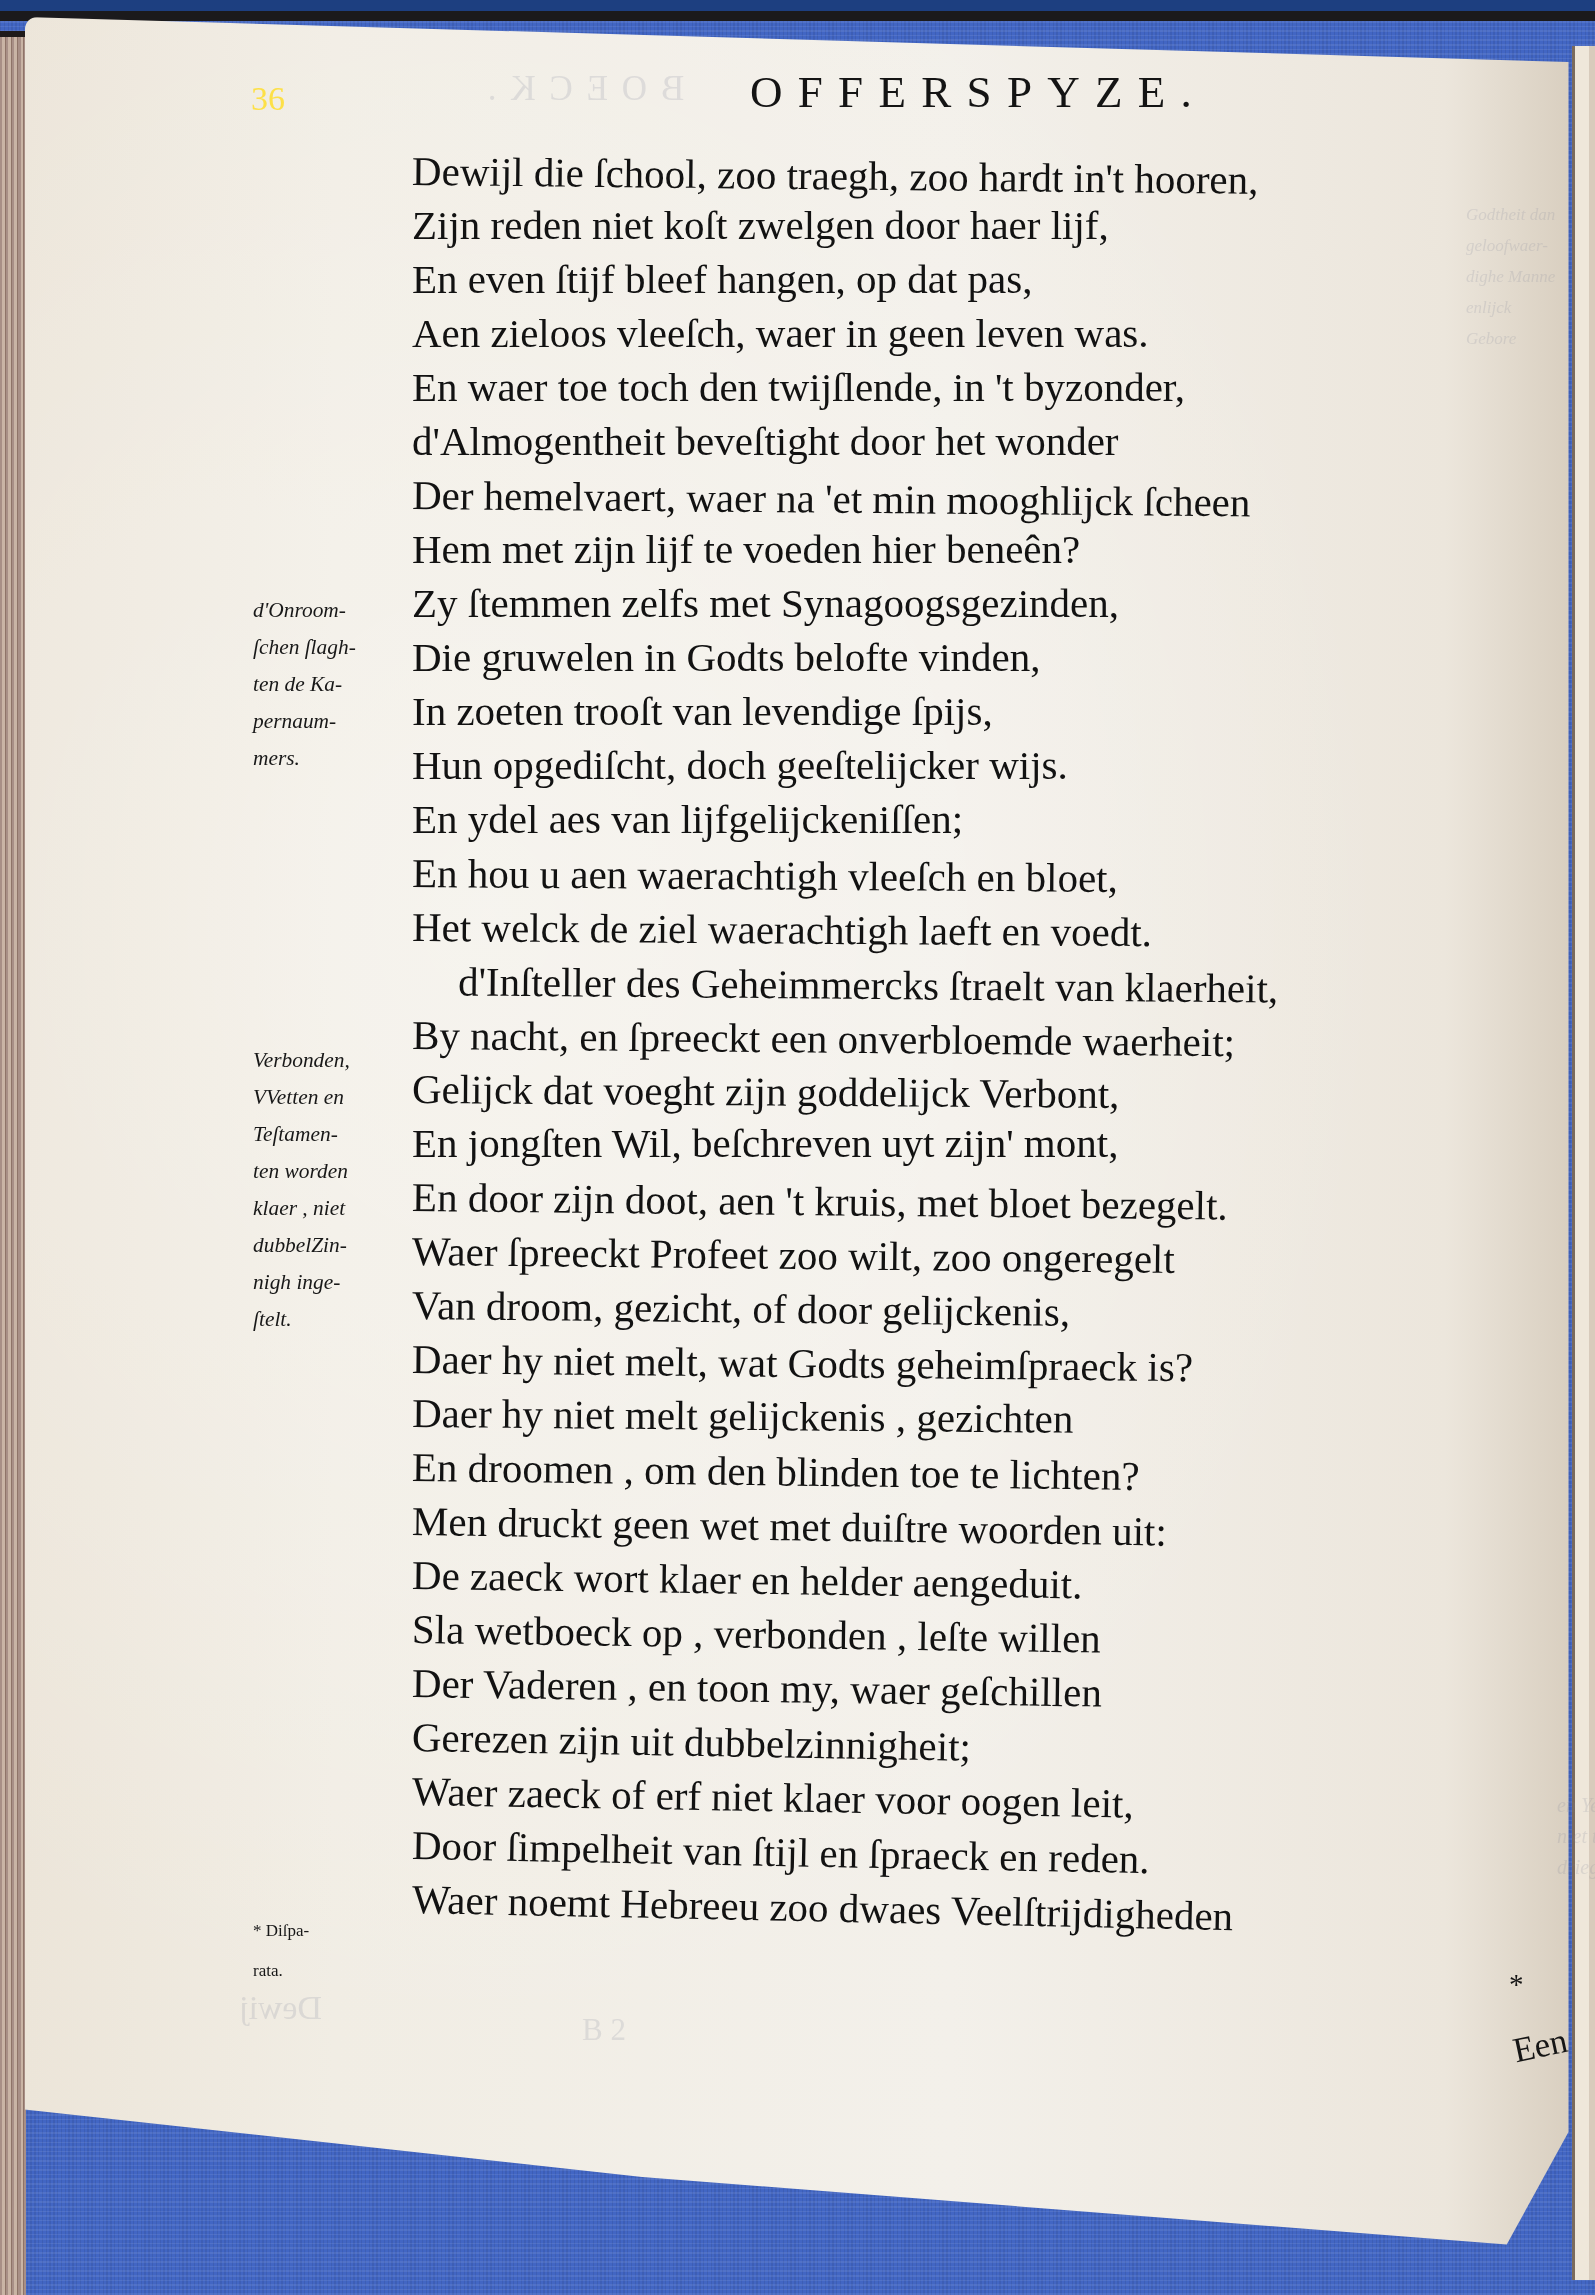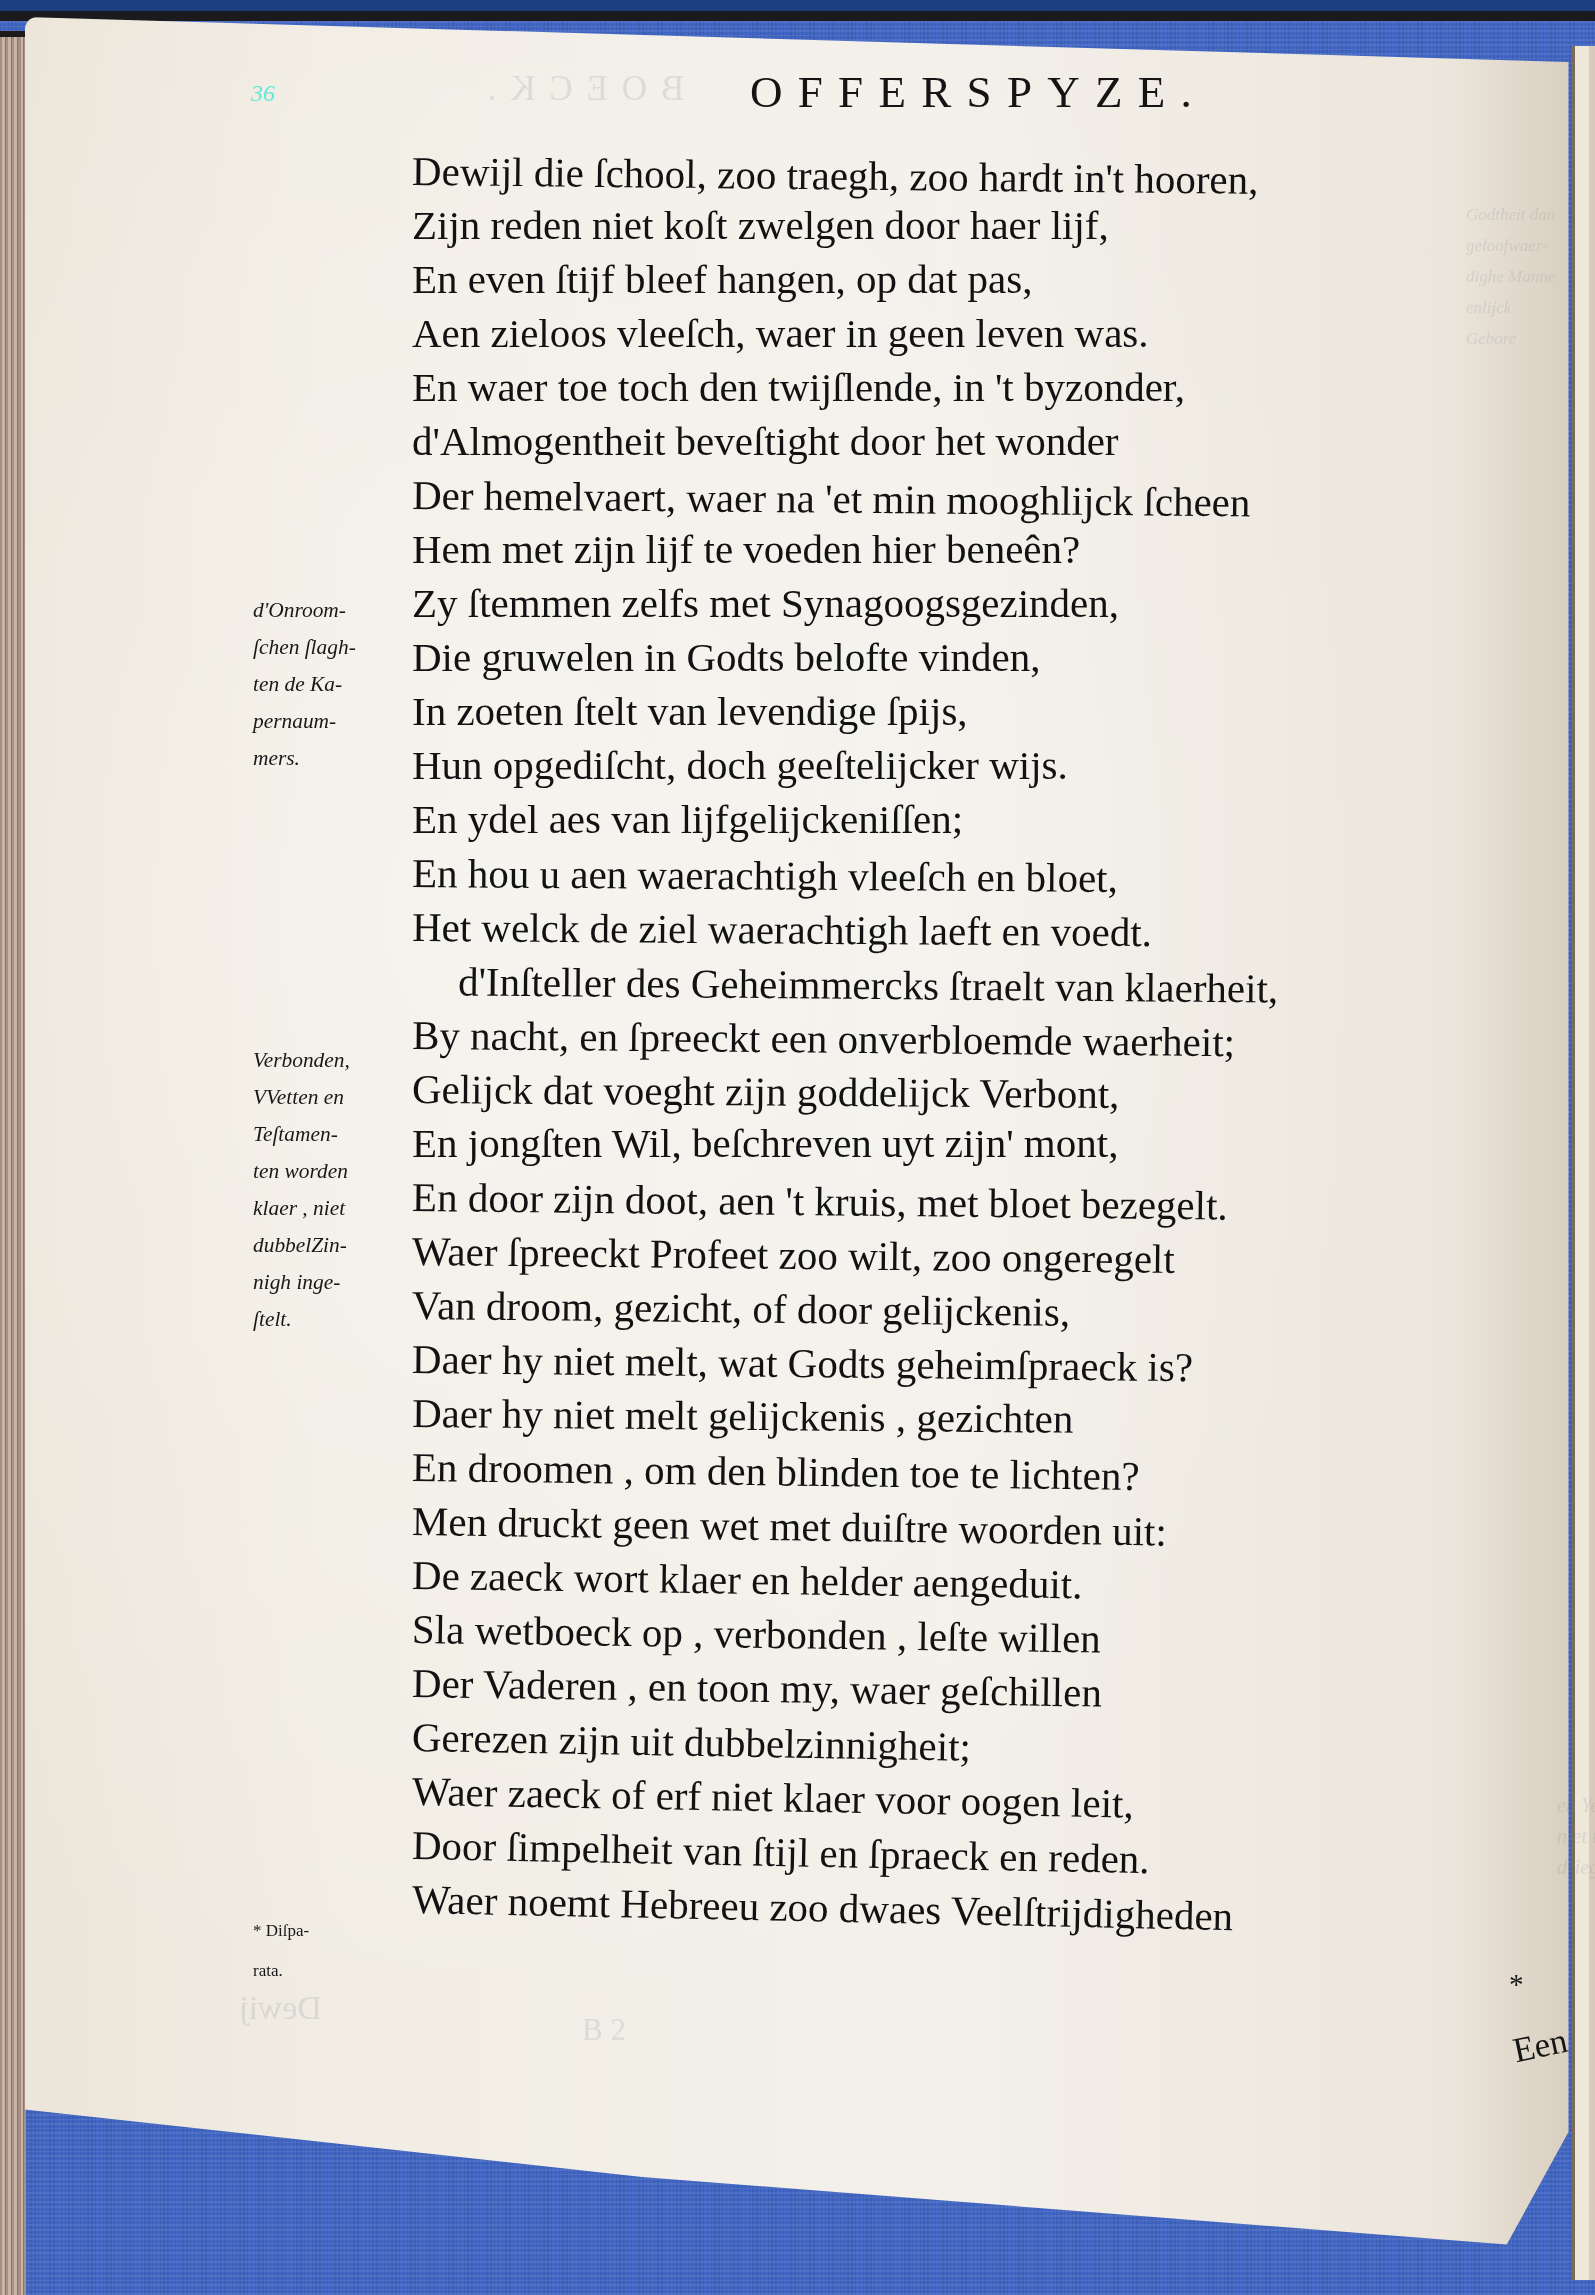--- a/index.html
+++ b/index.html
@@ -83,23 +83,22 @@
       top: 66px;
       font-size: 45px;
       letter-spacing: 15.3px;
       color: #141414;
       font-family: "Liberation Serif", serif;
     }
     .page-number {
       position: absolute;
       left: 251px;
       top: 80px;
-      font-size: 24px;
-      color: #5eead4;
-      font-style: italic;
+      font-size: 34px;
+      color: #fde047;
     }
     .verse {
       position: absolute;
       left: 412px;
       top: 144px;
       width: 1163px;
       margin: 0;
       padding: 0;
       list-style: none;
     }
@@ -177,21 +176,21 @@
   <li style="transform:rotate(0.6deg);">Dewijl die ſchool, zoo traegh, zoo hardt in't hooren,</li>
   <li>Zijn reden niet koſt zwelgen door haer lijf,</li>
   <li>En even ſtijf bleef hangen, op dat pas,</li>
   <li>Aen zieloos vleeſch, waer in geen leven was.</li>
   <li>En waer toe toch den twijſlende, in 't byzonder,</li>
   <li>d'Almogentheit beveſtight door het wonder</li>
   <li style="transform:rotate(0.5deg);">Der hemelvaert,  waer na 'et min mooghlijck ſcheen</li>
   <li>Hem met zijn lijf te voeden hier beneên?</li>
   <li>Zy ſtemmen zelfs met Synagoogsgezinden,</li>
   <li>Die gruwelen in Godts belofte vinden,</li>
-  <li>In zoeten ſtelt van levendige ſpijs,</li>
+  <li>In zoeten trooſt van levendige ſpijs,</li>
   <li>Hun opgediſcht, doch geeſtelijcker wijs.</li>
   <li>En ydel aes van lijfgelijckeniſſen;</li>
   <li style="transform:rotate(0.4deg);">En hou u aen  waerachtigh vleeſch en bloet,</li>
   <li style="transform:rotate(0.4deg);">Het welck de ziel waerachtigh laeft en voedt.</li>
   <li class="indent" style="transform:rotate(0.5deg);">d'Inſteller des Geheimmercks ſtraelt van klaerheit,</li>
   <li style="transform:rotate(0.5deg);">By nacht, en ſpreeckt een onverbloemde waerheit;</li>
   <li style="transform:rotate(0.4deg);">Gelijck dat voeght zijn goddelijck Verbont,</li>
   <li>En jongſten Wil, beſchreven uyt zijn' mont,</li>
   <li style="transform:rotate(0.6deg);">En door zijn doot, aen 't kruis, met bloet bezegelt.</li>
   <li style="transform:rotate(0.6deg);">Waer ſpreeckt Profeet zoo wilt, zoo ongeregelt</li>

